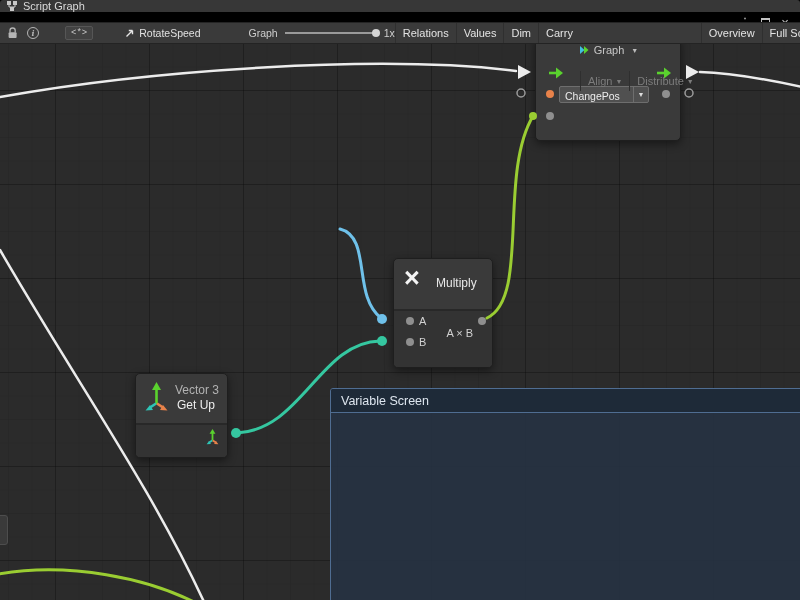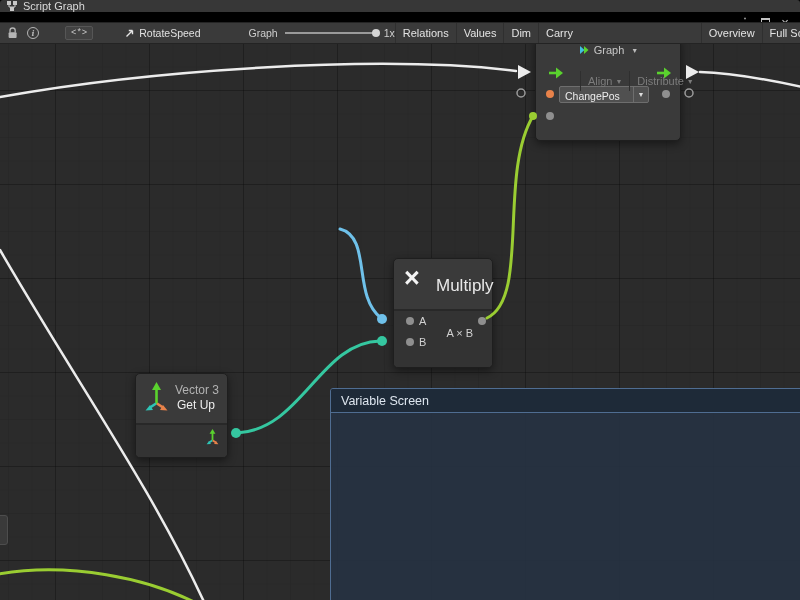--- a/index.html
+++ b/index.html
@@ -61,21 +61,21 @@
   .dd-label { flex:1; padding-left:5px; overflow:hidden; white-space:nowrap; }
   .dd-caret { width:15px; height:100%; border-left:1px solid #6e6e6e; display:flex; align-items:center; justify-content:center; }
   .flow-arrow { position:absolute; }
 
   
   .float-icon { position:absolute; left:10px; top:12px; width:18px; height:18px; border-radius:50%; background:#7cc8f0; }
   .value-box { position:absolute; left:41px; top:24px; width:38px; height:16px; background:#161616; border:1px solid #bdbdbd; border-radius:2px; color:#f0f0f0; font-size:10.5px; display:flex; align-items:center; justify-content:center; }
 
   
   .mult-x { position:absolute; left:10px; top:6px; font-size:27px; font-weight:bold; color:#f4f4f4; line-height:1; }
-  .mult-title { position:absolute; left:42px; top:17px; font-size:17px; color:#e8e8e8; }
+  .mult-title { position:absolute; left:42px; top:17px; font-size:12px; color:#e8e8e8; }
 
   
   .group { position:absolute; left:330px; top:344px; width:478px; height:262px; background:rgba(38,50,66,0.92); border:1px solid #4f6d92; border-radius:3px; z-index:5; }
   .group-header { height:24px; background:#1e2a38; border-bottom:1px solid #4f6d92; display:flex; align-items:center; padding:0 10px; font-size:12.5px; color:#dde5ee; border-radius:2px 2px 0 0; }
 
   .fragment { position:absolute; left:-16px; top:471px; width:24px; height:30px; background:#3a3a3a; border:1px solid #4d4d4d; border-radius:3px; z-index:10; }
 </style>
 </head>
 <body>
 

